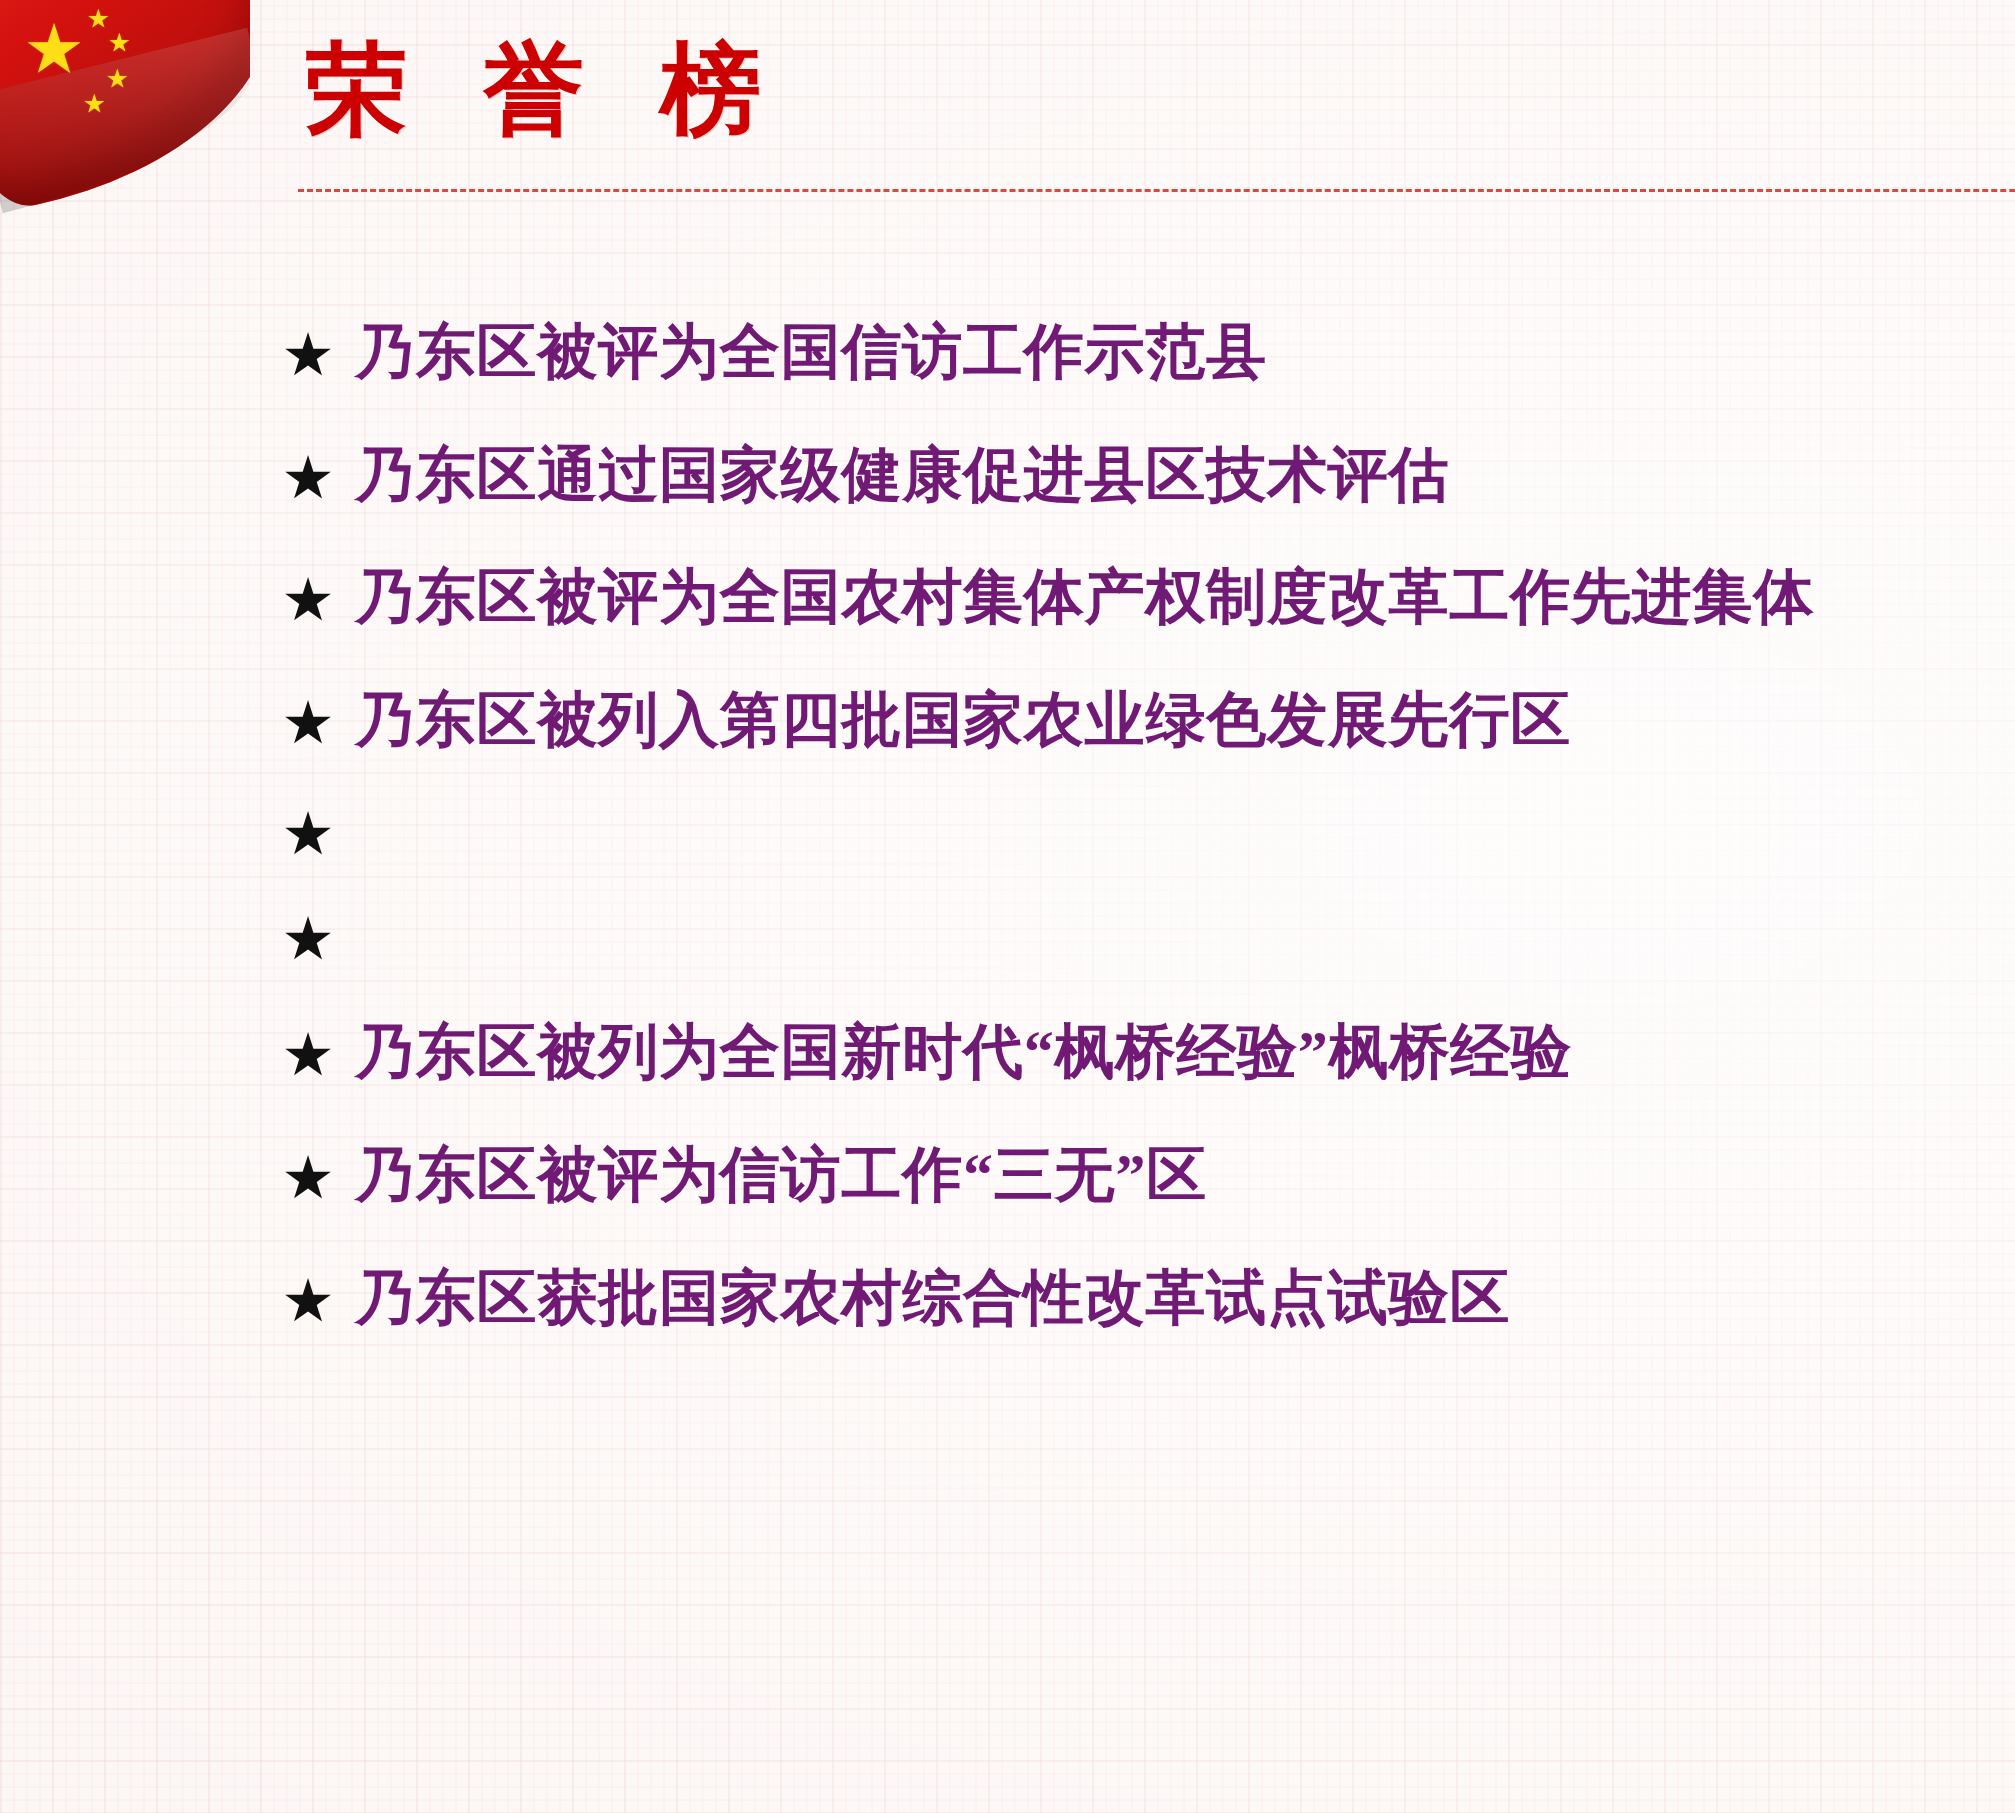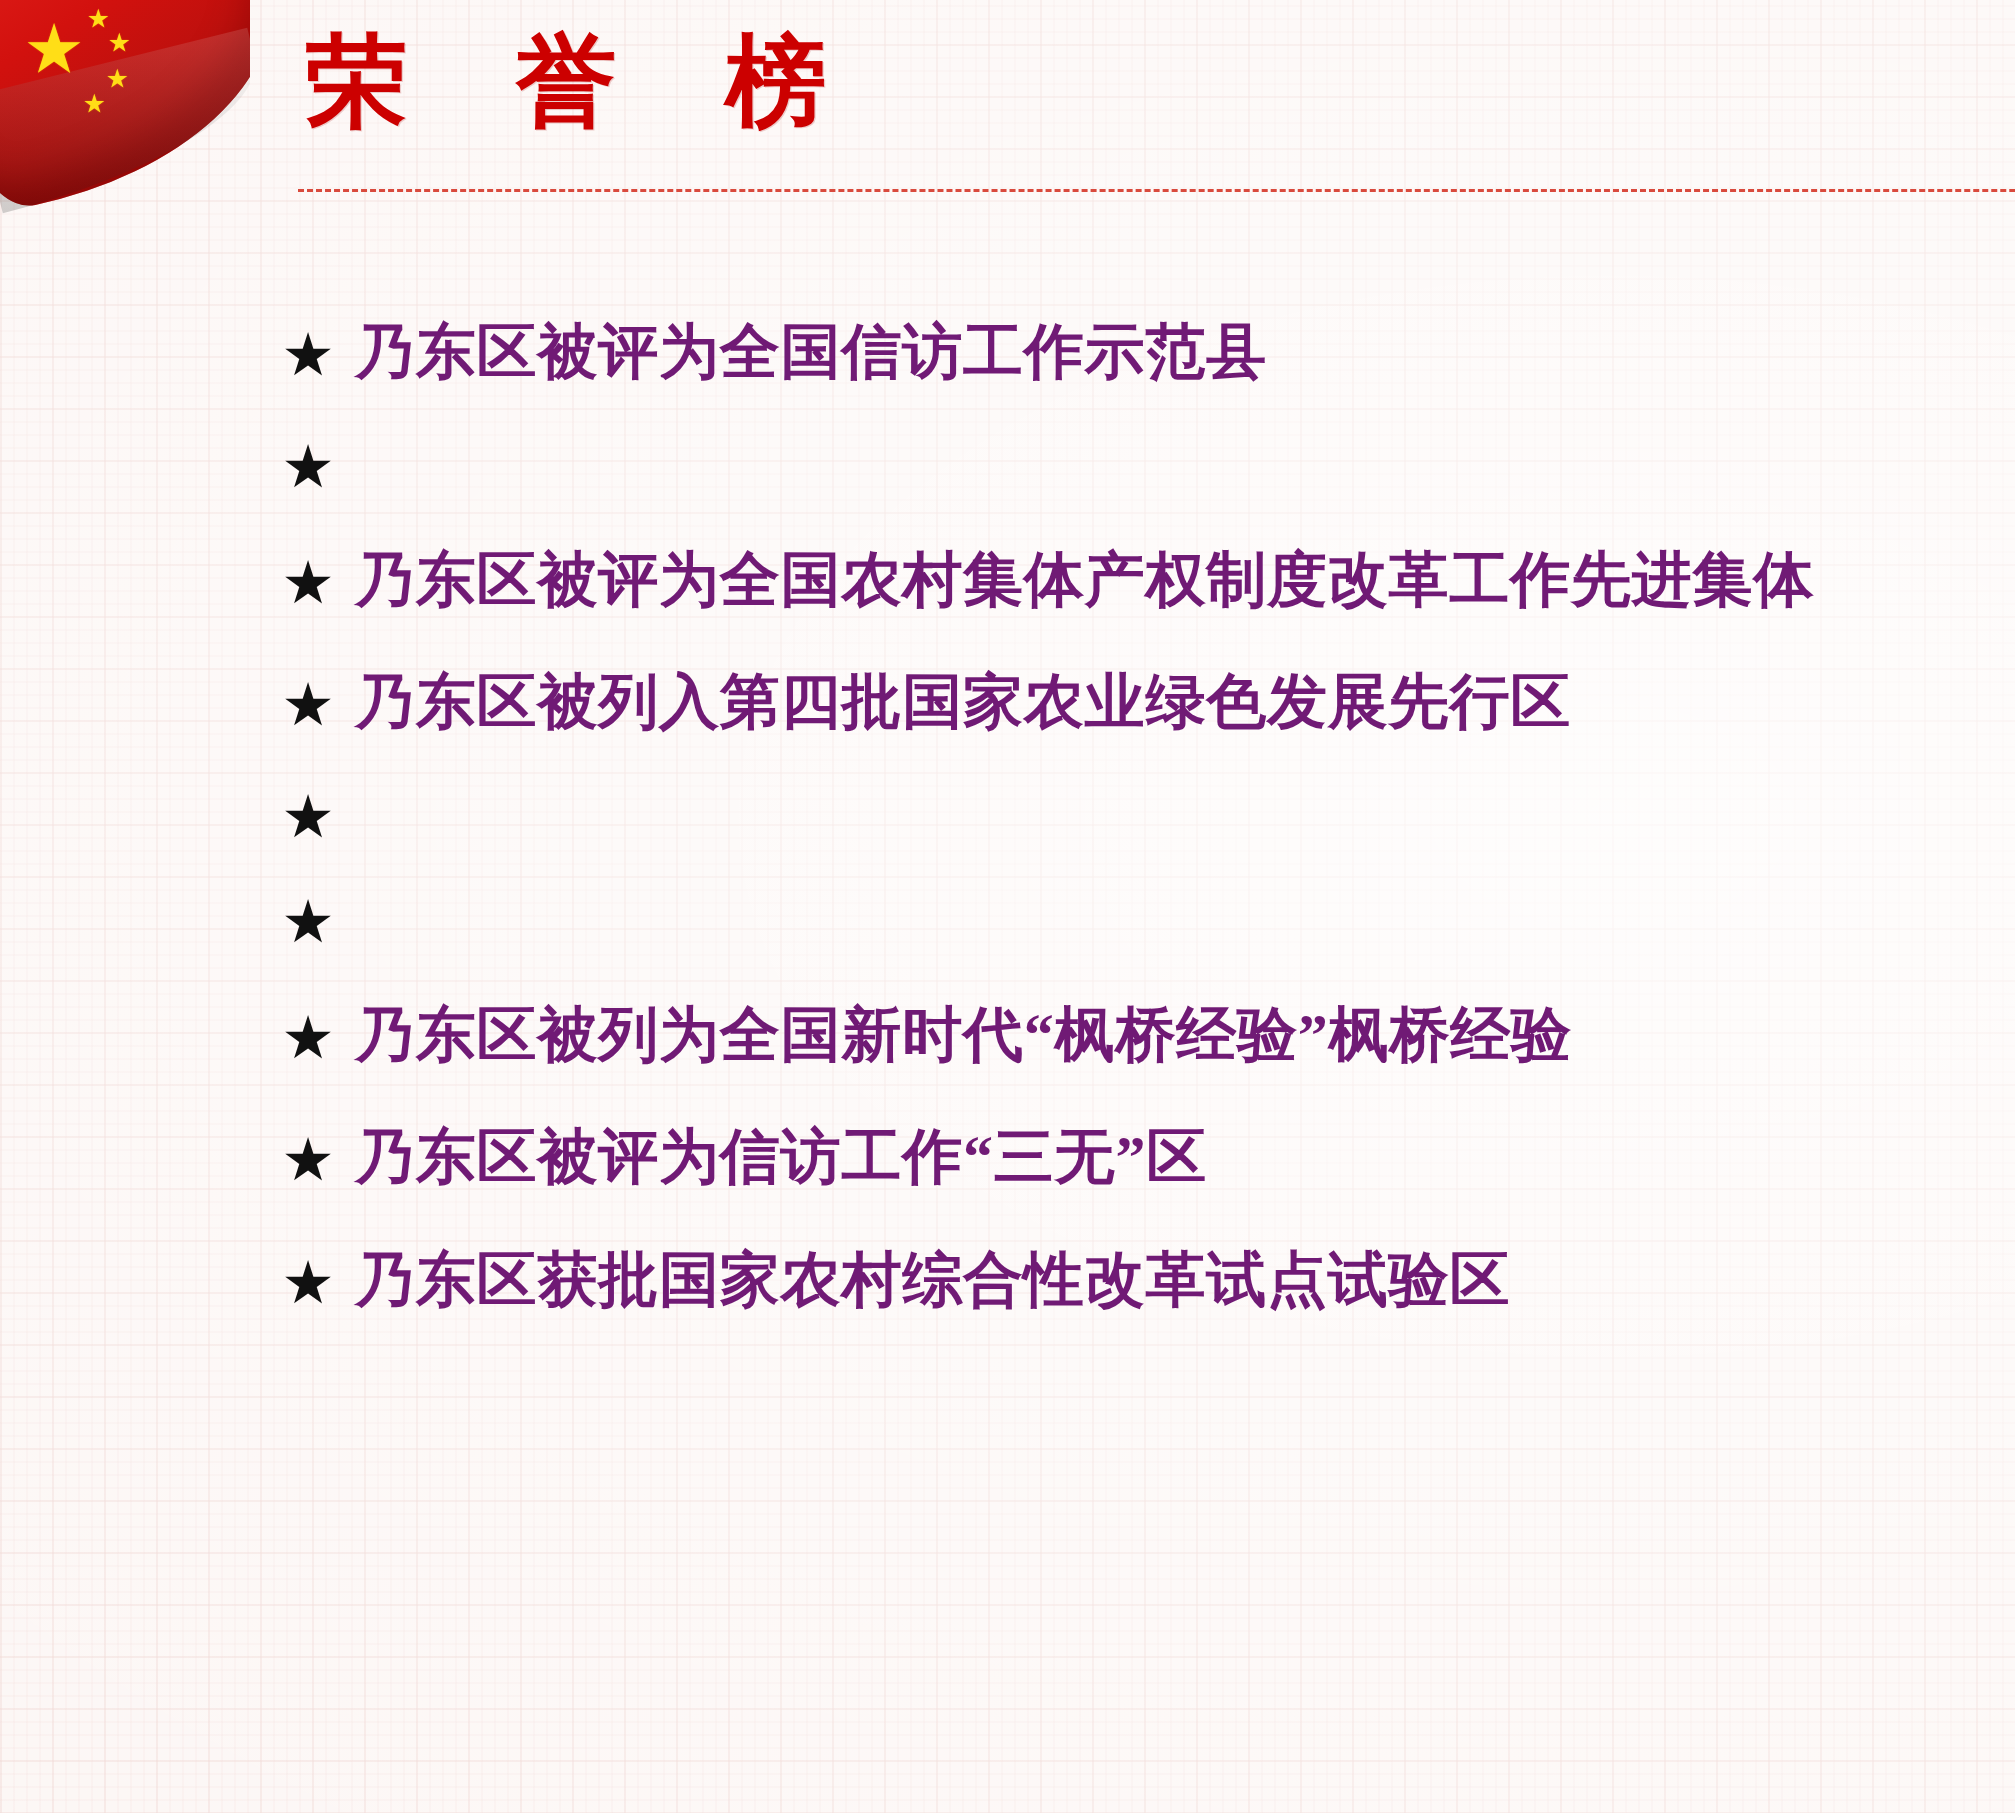--- a/index.html
+++ b/index.html
@@ -88,21 +88,21 @@
   
   .title-row {
     position: absolute;
     left: 306px;
     top: 36px;
     display: flex;
     align-items: center;
     width: 2781px;
   }
   .slide-title {
-    font-family: Liberation Mono, monospace;
+    font-family: Liberation Sans, sans-serif;
     font-weight: bold;
     font-size: 101px;
     color: #cc0000;
     letter-spacing: 24px;
     white-space: nowrap;
     line-height: 1.05;
     text-shadow: 1.2px 1.2px 0 rgba(160,0,0,0.18);
   }
   .title-rule {
     position: absolute;
@@ -168,20 +168,21 @@
   </div>
   <div class="title-rule"></div>
 
   <ul class="honor-list">
     <li class="honor-item">
       <span class="bullet">★</span>
       <span class="honor-text">乃东区被评为全国信访工作示范县</span>
     </li>
     <li class="honor-item">
       <span class="bullet">★</span>
+      <span class="honor-text">乃东区通过国家级健康促进县区技术评估</span>
     </li>
     <li class="honor-item">
       <span class="bullet">★</span>
       <span class="honor-text">乃东区被评为全国农村集体产权制度改革工作先进集体</span>
     </li>
     <li class="honor-item">
       <span class="bullet">★</span>
       <span class="honor-text">乃东区被列入第四批国家农业绿色发展先行区</span>
     </li>
     <li class="honor-item">

